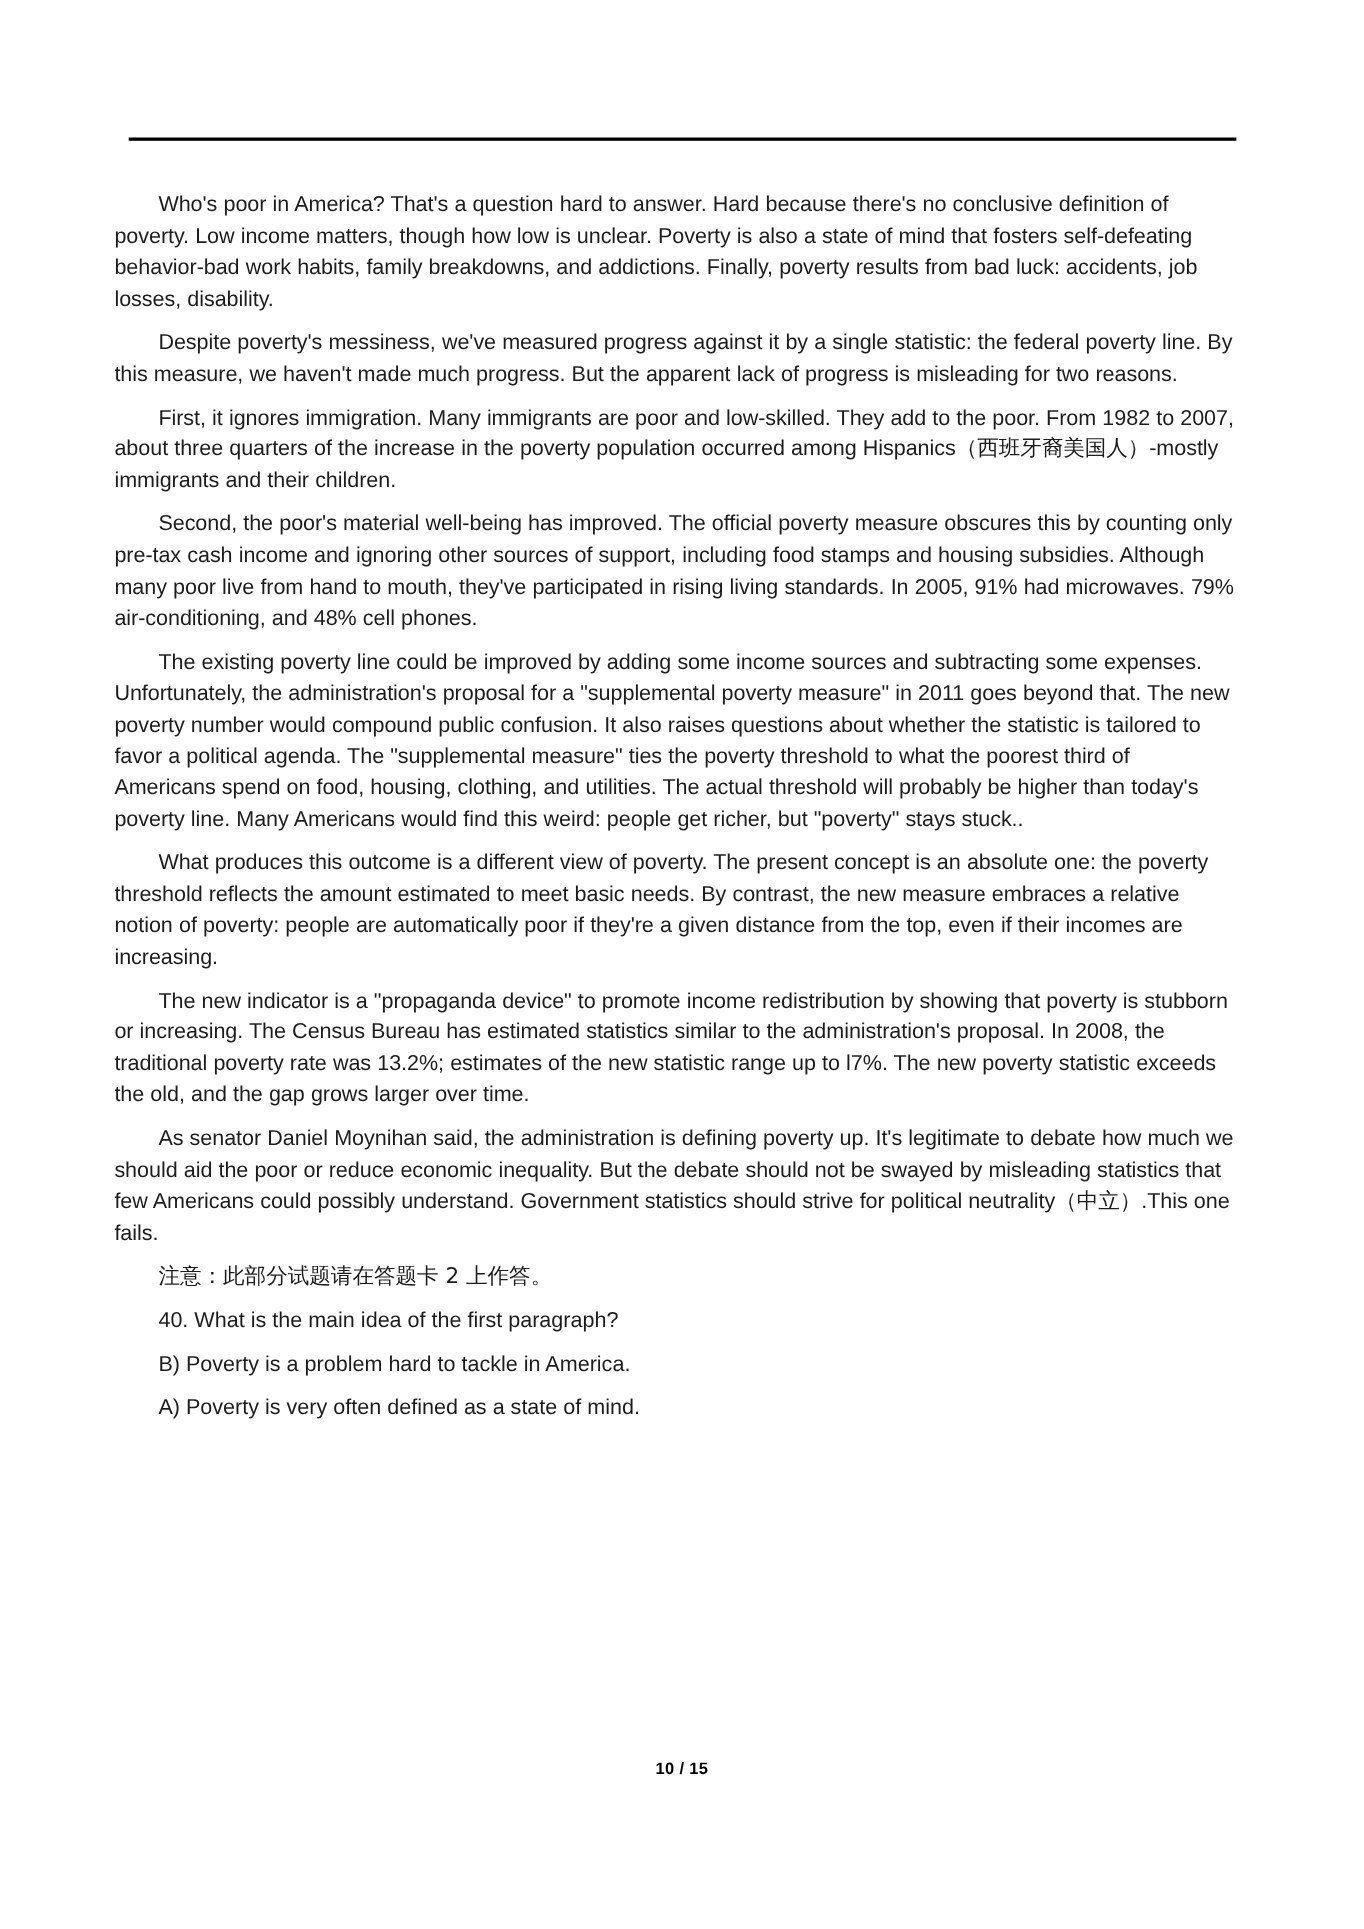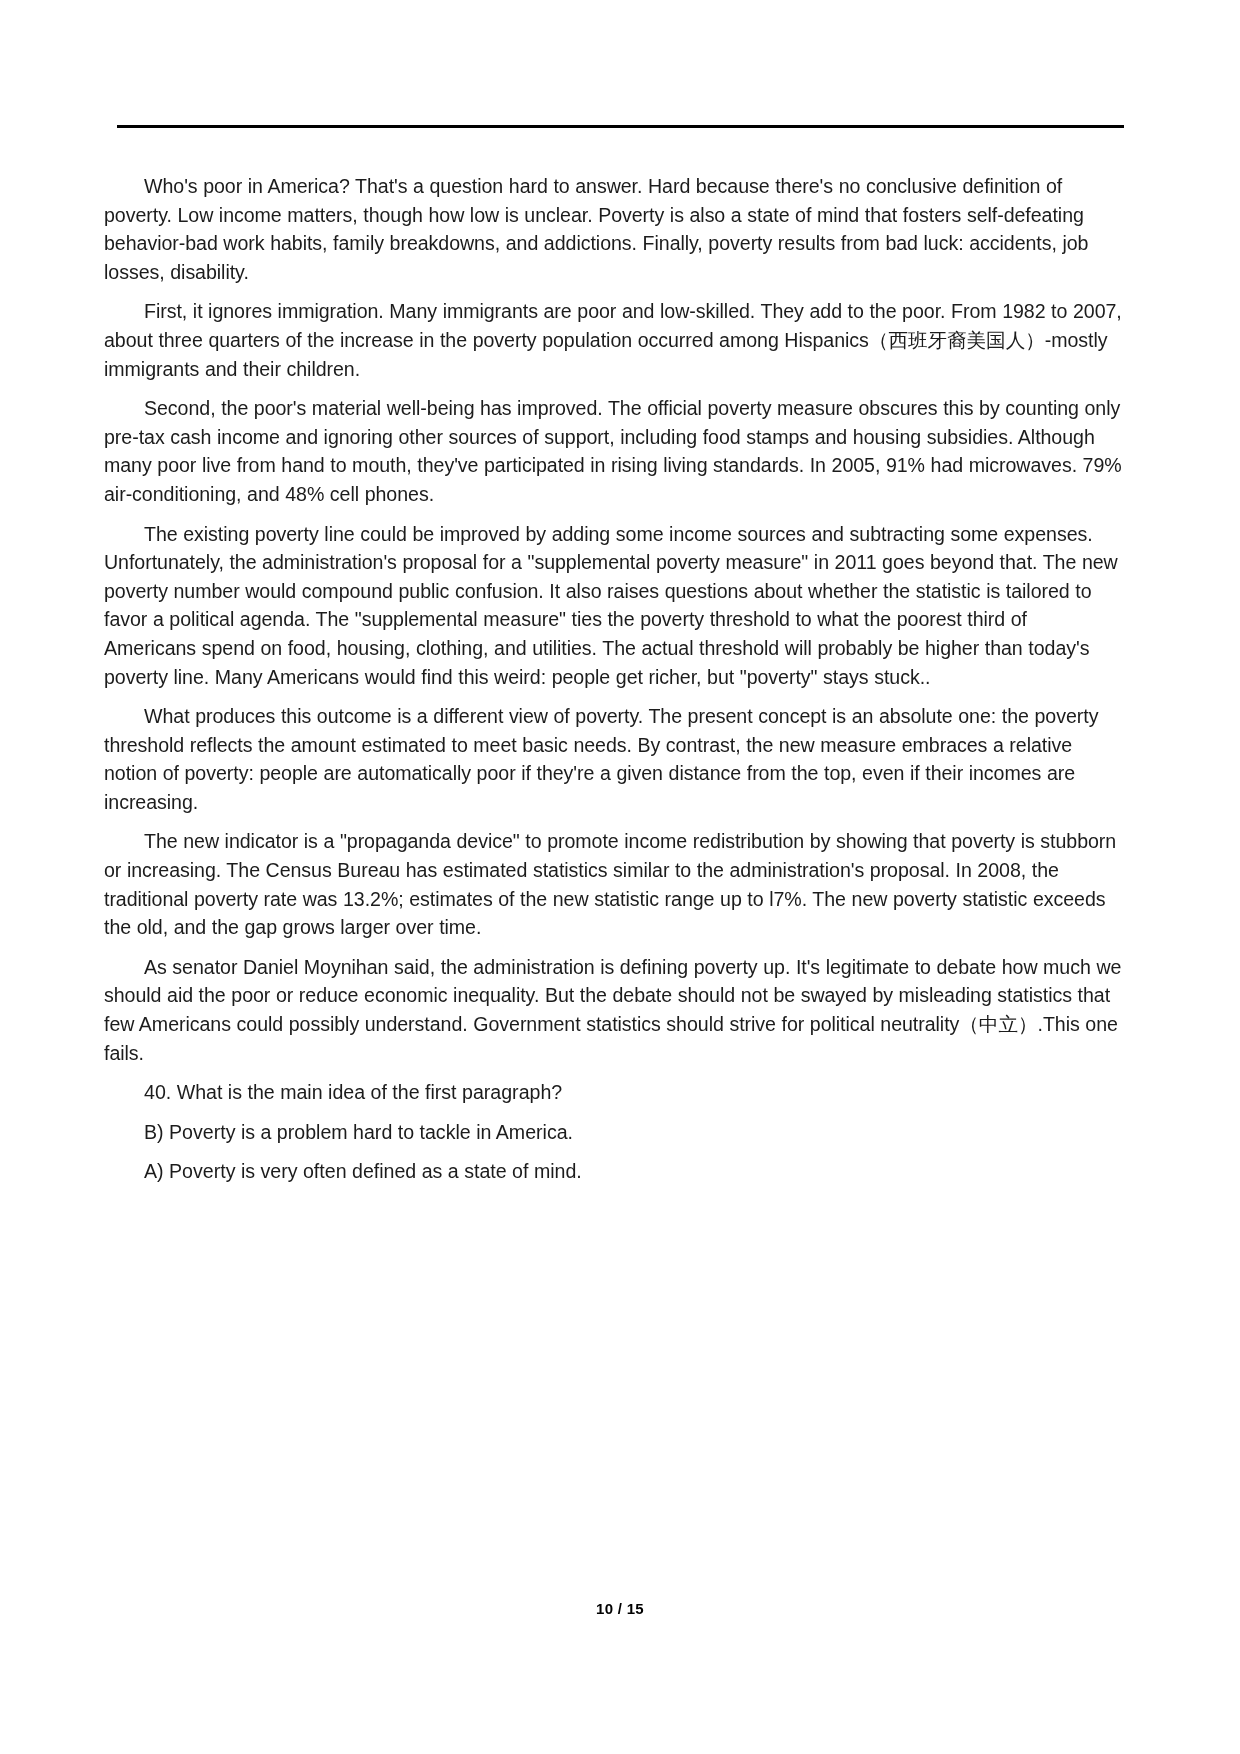--- a/index.html
+++ b/index.html
@@ -85,27 +85,29 @@
 </head>
 <body>
 
 <div class="page">
 
   <div class="header-rule"></div>
 
   <div class="content">
 
     <p class="para">Who's poor in America? That's a question hard to answer. Hard because there's no conclusive definition of poverty. Low income matters, though how low is unclear. Poverty is also a state of mind that fosters self-defeating behavior-bad work habits, family breakdowns, and addictions. Finally, poverty results from bad luck: accidents, job losses, disability.</p>
+    <p class="para">Despite poverty's messiness, we've measured progress against it by a single statistic: the federal poverty line. By this measure, we haven't made much progress. But the apparent lack of progress is misleading for two reasons.</p>
     <p class="para">First, it ignores immigration. Many immigrants are poor and low-skilled. They add to the poor. From 1982 to 2007, about three quarters of the increase in the poverty population occurred among Hispanics（西班牙裔美国人）-mostly immigrants and their children.</p>
     <p class="para">Second, the poor's material well-being has improved. The official poverty measure obscures this by counting only pre-tax cash income and ignoring other sources of support, including food stamps and housing subsidies. Although many poor live from hand to mouth, they've participated in rising living standards. In 2005, 91% had microwaves. 79% air-conditioning, and 48% cell phones.</p>
     <p class="para">The existing poverty line could be improved by adding some income sources and subtracting some expenses. Unfortunately, the administration's proposal for a "supplemental poverty measure" in 2011 goes beyond that. The new poverty number would compound public confusion. It also raises questions about whether the statistic is tailored to favor a political agenda. The "supplemental measure" ties the poverty threshold to what the poorest third of Americans spend on food, housing, clothing, and utilities. The actual threshold will probably be higher than today's poverty line. Many Americans would find this weird: people get richer, but "poverty" stays stuck..</p>
     <p class="para">What produces this outcome is a different view of poverty. The present concept is an absolute one: the poverty threshold reflects the amount estimated to meet basic needs. By contrast, the new measure embraces a relative notion of poverty: people are automatically poor if they're a given distance from the top, even if their incomes are increasing.</p>
     <p class="para">The new indicator is a "propaganda device" to promote income redistribution by showing that poverty is stubborn or increasing. The Census Bureau has estimated statistics similar to the administration's proposal. In 2008, the traditional poverty rate was 13.2%; estimates of the new statistic range up to l7%. The new poverty statistic exceeds the old, and the gap grows larger over time.</p>
     <p class="para">As senator Daniel Moynihan said, the administration is defining poverty up. It's legitimate to debate how much we should aid the poor or reduce economic inequality. But the debate should not be swayed by misleading statistics that few Americans could possibly understand. Government statistics should strive for political neutrality（中立）.This one fails.</p>
 
+    <p class="note cjk">注意：此部分试题请在答题卡 2 上作答。</p>
 
     <p class="question">40. What is the main idea of the first paragraph?</p>
 
     <p class="option">B) Poverty is a problem hard to tackle in America.</p>
     <p class="option">A) Poverty is very often defined as a state of mind.</p>
 
   </div>
 
   <div class="page-footer">10 / 15</div>
 

